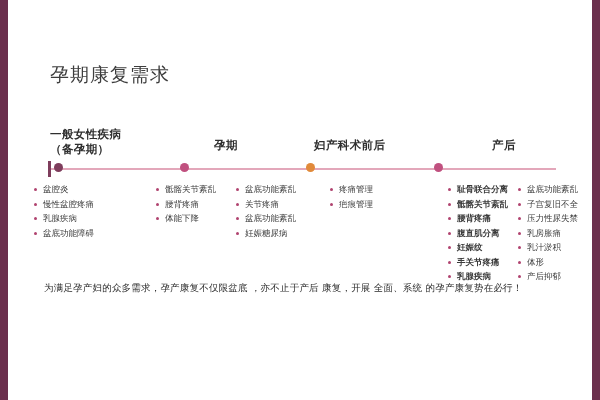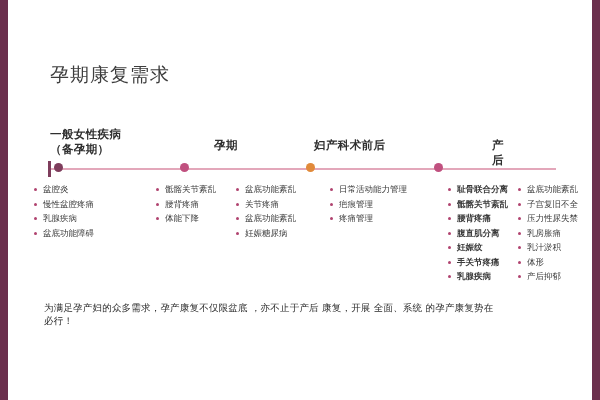--- a/index.html
+++ b/index.html
@@ -22,20 +22,21 @@
   }
   .edge-left { left: 0; background: #6b2f4d; }
   .edge-right { right: 0; background: #6b2f4d; }
 
   .canvas {
     position: absolute;
     left: 8px;
     top: 0;
     width: 494px;
     height: 400px;
+    padding-left: 26px;
   }
 
   .title {
     position: absolute;
     left: 42px;
     top: 62px;
     font-size: 19px;
     color: #3d3d3d;
     letter-spacing: 1px;
     font-weight: normal;
@@ -118,21 +119,20 @@
   .c4 { left: 440px; font-weight: bold; }
   .c5 { left: 510px; }
 
   .footnote {
     position: absolute;
     left: 36px;
     top: 282px;
     font-size: 9.5px;
     color: #2b2b2b;
     letter-spacing: .2px;
-    margin-top: 20px;
   }
 </style>
 </head>
 <body>
 
 <div class="edge edge-left"></div>
 <div class="edge edge-right"></div>
 
 <div class="canvas">
 
@@ -173,23 +173,22 @@
     <ul>
       <li>盆底功能紊乱</li>
       <li>关节疼痛</li>
       <li>盆底功能紊乱</li>
       <li>妊娠糖尿病</li>
     </ul>
   </div>
 
   <div class="col c3">
     <ul>
-      <li>日常活动能力管理</li>
+      <li>疼痛管理</li>
       <li>疤痕管理</li>
-      <li>疼痛管理</li>
     </ul>
   </div>
 
   <div class="col c4">
     <ul>
       <li>耻骨联合分离</li>
       <li>骶髂关节紊乱</li>
       <li>腰背疼痛</li>
       <li>腹直肌分离</li>
       <li>妊娠纹</li>

